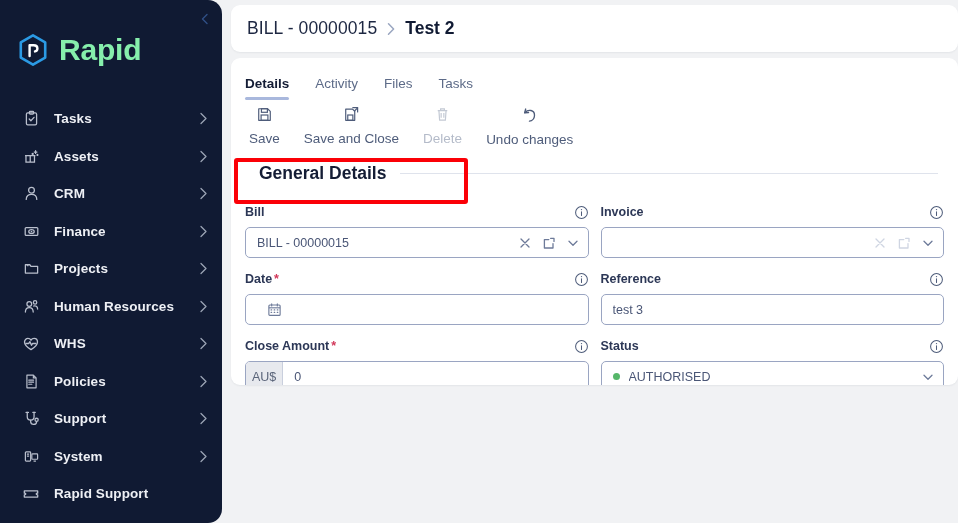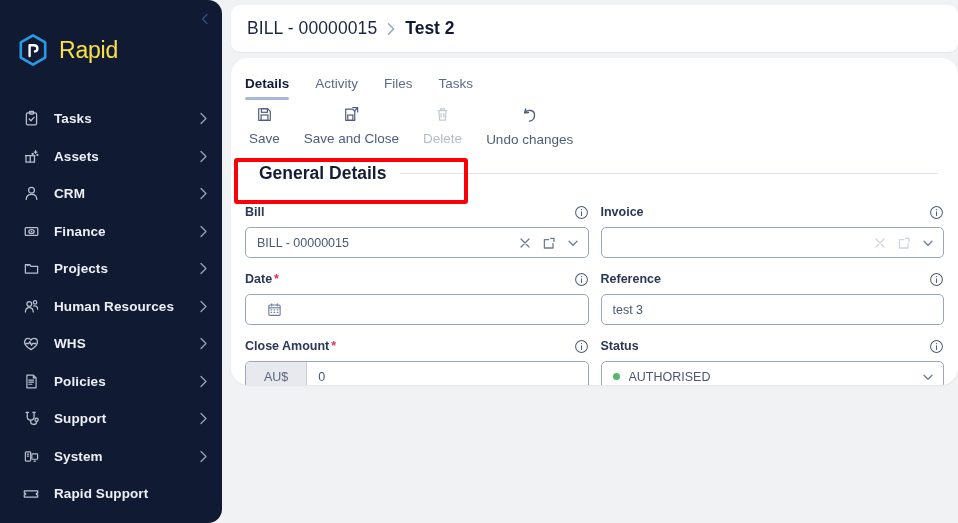--- a/index.html
+++ b/index.html
@@ -31,23 +31,23 @@
   }
   .collapse-btn svg { display: block; }
 
   .brand {
     display: flex; align-items: center; gap: 9px;
     padding: 26px 0 0 16px;
     height: 74px;
   }
   .brand-mark { width: 34px; height: 34px; flex: 0 0 34px; }
   .brand-name {
-    color: #fde047;
-    font-size: 23px;
-    font-weight: normal;
+    color: #86efac;
+    font-size: 30px;
+    font-weight: bold;
     letter-spacing: -0.2px;
   }
 
   .nav { margin-top: 26px; }
   .nav-item {
     display: flex; align-items: center;
     height: 37.5px;
     padding: 0 14px 0 20px;
     cursor: pointer;
     color: #e8eaf0;
@@ -93,21 +93,21 @@
   }
   .crumb-sep { margin: 0 9px; color: #9aa6c0; display: flex; align-items: center; }
   .crumb-current {
     font-size: 17.5px;
     font-weight: bold;
     color: #101a33;
   }
 
   .content-card {
     background: #ffffff;
-    border-radius: 17px;
+    border-radius: 9px;
     margin-top: 6px;
     height: 327px;
     position: relative;
     box-shadow: 0 1px 2px rgba(16,26,51,0.06);
     overflow: hidden;
   }
 
   .tabs {
     display: flex; align-items: flex-end;
     padding: 0 0 0 14px;
@@ -220,21 +220,21 @@
     white-space: nowrap; overflow: hidden; text-overflow: ellipsis;
   }
   .control .val.placeholder { color: #9aa2b5; }
   .ctrl-ico { display: flex; align-items: center; margin-left: 10px; color: #6d7a99; cursor: pointer; }
   .ctrl-ico.faded { color: #cfd5e2; }
 
   .control.prefixed { padding: 0; overflow: hidden; }
   .prefix {
     height: 100%;
     display: flex; align-items: center;
-    padding: 0 18px;
+    padding: 0 6px;
     background: #e7e9ee;
     color: #5a6479;
     font-size: 12.5px;
     border-right: 1px solid #c9cfdd;
   }
   .control.prefixed .val { padding-left: 11px; }
 
   .status-dot {
     width: 7px; height: 7px; border-radius: 50%;
     background: #56b76a;

